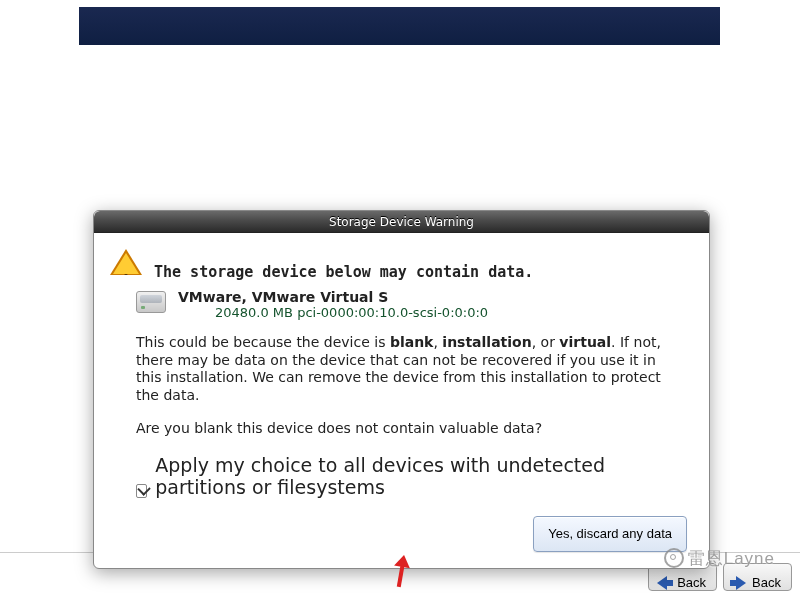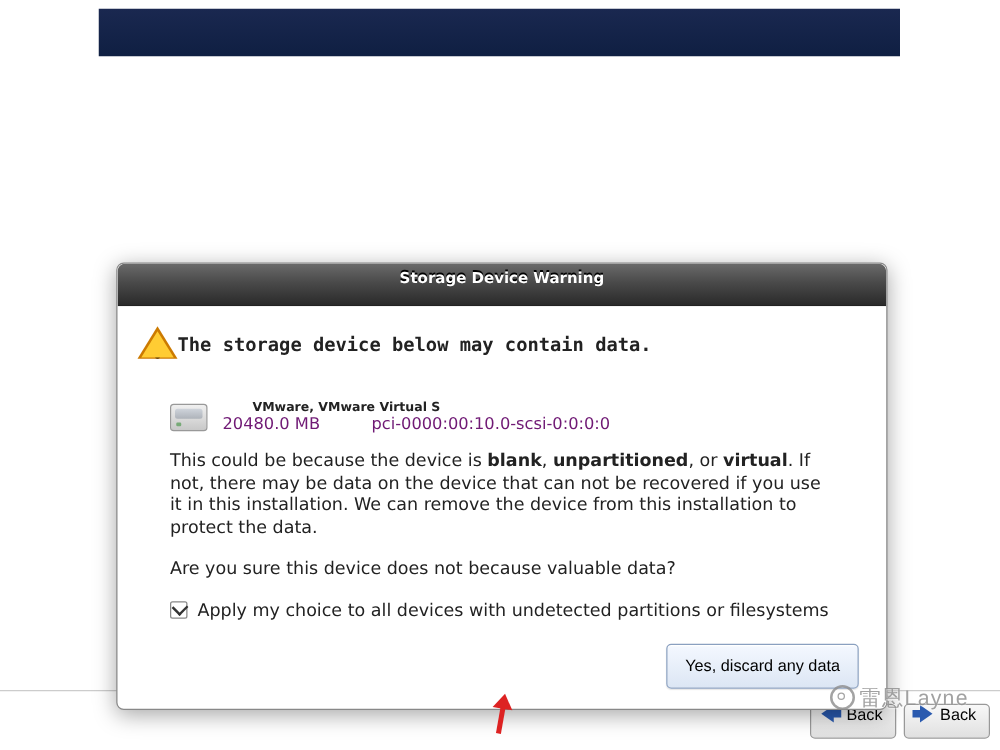--- a/index.html
+++ b/index.html
@@ -1,44 +1,44 @@
 <!DOCTYPE html>
 <html><head>
 <meta charset="utf-8">
 <style>
 * { margin: 0; padding: 0; box-sizing: border-box; }
 body { width: 800px; height: 600px; font-family: "DejaVu Sans", Arial, sans-serif; background: #fff; position: relative; overflow: hidden; }
 .top-band { position: absolute; top: 7px; left: 79px; width: 641px; height: 38px; background: linear-gradient(180deg, #1a2850 0%, #0f1f42 100%); }
 .bottom-nav { position: absolute; bottom: 0; left: 0; right: 0; height: 48px; border-top: 1px solid #ccc; display: flex; justify-content: flex-end; align-items: center; gap: 6px; padding-right: 8px; background: #fff; }
-.nav-btn { height: 28px; padding: 0 10px 0 6px; border: 1px solid #999; border-radius: 4px; background: linear-gradient(180deg, #f8f8f8, #e0e0e0); font-size: 13px; display: flex; align-items: flex-start; gap: 4px; cursor: pointer; }
+.nav-btn { height: 28px; padding: 0 10px 0 6px; border: 1px solid #999; border-radius: 4px; background: linear-gradient(180deg, #f8f8f8, #e0e0e0); font-size: 13px; display: flex; align-items: flex-end; gap: 4px; cursor: pointer; }
 .arrow-l, .arrow-r { width: 18px; height: 14px; position: relative; }
 .arrow-l::before { content: ""; position: absolute; left: 2px; top: 0; border: 7px solid transparent; border-right: 10px solid #2a5aaf; border-left: none; }
 .arrow-l::after { content: ""; position: absolute; left: 10px; top: 4px; width: 8px; height: 6px; background: #2a5aaf; }
 .arrow-r::before { content: ""; position: absolute; right: 2px; top: 0; border: 7px solid transparent; border-left: 10px solid #2a5aaf; border-right: none; }
 .arrow-r::after { content: ""; position: absolute; right: 10px; top: 4px; width: 8px; height: 6px; background: #2a5aaf; }
 .dialog { position: absolute; top: 210px; left: 93px; width: 617px; background: #fff; border: 1px solid #888; border-radius: 6px; box-shadow: 0 4px 18px rgba(0,0,0,0.35), inset 0 0 0 1px rgba(255,255,255,0.4); overflow: hidden; }
-.titlebar { height: 34px; background: linear-gradient(180deg, #6a6a6a 0%, #4a4a4a 45%, #2a2a2a 100%); border-bottom: 1px solid #222; color: #fff; font-size: 12px; font-weight: bold; text-align: center; line-height: 22px; text-shadow: 0 -1px 0 #000; border-radius: 6px 6px 0 0; }
+.titlebar { height: 22px; background: linear-gradient(180deg, #6a6a6a 0%, #4a4a4a 45%, #2a2a2a 100%); border-bottom: 1px solid #222; color: #fff; font-size: 12px; font-weight: normal; text-align: center; line-height: 22px; text-shadow: 0 -1px 0 #000; border-radius: 6px 6px 0 0; }
 .content { padding: 16px 22px 16px 16px; font-size: 14px; color: #222; }
-.row1 { display: flex; margin-bottom: 28px; }
+.row1 { display: flex; gap: 12px; margin-bottom: 8px; align-items: flex-end; }
 .warn-icon { width: 32px; height: 32px; flex-shrink: 0; }
 .warn-tri { width: 32px; height: 28px; position: relative; }
 .warn-tri::before { content: ""; position: absolute; left: 0; top: 0; border: 16px solid transparent; border-bottom: 26px solid #cc7a00; border-top: none; }
 .warn-tri::after { content: ""; position: absolute; left: 3px; top: 4px; border: 13px solid transparent; border-bottom: 21px solid #ffcc33; border-top: none; }
 .bang { position: absolute; left: 14px; top: 10px; width: 4px; height: 10px; background: #4a2a00; border-radius: 1px; }
 .bang2 { position: absolute; left: 14px; top: 22px; width: 4px; height: 4px; background: #4a2a00; border-radius: 2px; }
 .heading { font-family: "DejaVu Sans Mono", monospace; font-weight: bold; font-size: 15px; padding-top: 6px; }
 .device-row { display: flex; gap: 12px; margin-bottom: 14px; margin-left: 26px; }
 .drive-icon { width: 30px; height: 22px; background: linear-gradient(180deg, #f0f0f0, #c8c8c8); border: 1px solid #999; border-radius: 3px; position: relative; margin-top: 2px; flex-shrink: 0; }
 .drive-icon::before { content: ""; position: absolute; top: 3px; left: 3px; right: 3px; height: 8px; background: linear-gradient(180deg, #cfd4db, #aeb3ba); border-radius: 2px; }
 .drive-icon::after { content: ""; position: absolute; bottom: 3px; left: 4px; width: 4px; height: 3px; background: #7a7; border-radius: 1px; }
-.device-info .dname { font-weight: bold; font-size: 10px; margin-left: 24px; }
-.device-info .dmeta { font-size: 13px; color: #701a75; }
+.device-info .dname { font-weight: bold; font-size: 14px; }
+.device-info .dmeta { font-size: 13px; color: #14532d; text-align: right; }
 .dmeta span:first-child { display: inline-block; width: 115px; }
 .para { margin-left: 26px; margin-bottom: 16px; font-size: 14px; line-height: 1.25; max-width: 530px; }
-.check-row { margin-left: 26px; display: flex; align-items: flex-start; gap: 8px; font-size: 14px; margin-bottom: 18px; }
+.check-row { margin-left: 26px; display: flex; align-items: flex-end; gap: 8px; font-size: 19px; margin-bottom: 18px; }
 .cbox { width: 14px; height: 14px; border: 1px solid #888; border-radius: 2px; background: #fff; position: relative; cursor: pointer; }
 .cbox.checked::after { content: ""; position: absolute; left: 2px; top: -1px; width: 8px; height: 8px; border: 2px solid #333; border-top: none; border-left: none; transform: rotate(45deg) scaleX(0.9); }
 .btn-row { display: flex; justify-content: flex-end; gap: 10px; }
 .dbtn { height: 36px; padding: 0 14px; border: 1px solid #8aa0c0; border-radius: 4px; background: linear-gradient(180deg, #f4f8ff, #dce6f4); font-size: 13px; cursor: pointer; box-shadow: inset 0 1px 0 #fff, 0 1px 1px rgba(0,0,0,0.1); }
 .dbtn.focus { outline: 1px dotted #555; outline-offset: -4px; border-color: #5580c0; box-shadow: 0 0 0 1px #9ab8e8, inset 0 1px 0 #fff; }
 .red-arrow { position: absolute; left: 393px; top: 553px; width: 20px; height: 40px; }
 .red-arrow::before { content: ""; position: absolute; left: 6px; top: 8px; width: 4px; height: 26px; background: #d22; transform: rotate(10deg); }
 .red-arrow::after { content: ""; position: absolute; left: 2px; top: 2px; border: 8px solid transparent; border-bottom: 12px solid #d22; border-top: none; transform: rotate(10deg); }
 .watermark { position: absolute; right: 25px; bottom: 30px; font-size: 17px; color: rgba(140,140,140,0.82); letter-spacing: 1px; font-family: "Microsoft YaHei", sans-serif; pointer-events: none; text-shadow: 0 1px 1px rgba(255,255,255,0.6); }
 .watermark .wm-ico { display: inline-block; width: 20px; height: 20px; border: 2px solid rgba(140,140,140,0.8); border-radius: 50%; vertical-align: -4px; margin-right: 4px; position: relative; }
@@ -80,24 +80,24 @@
         <div class="dname">VMware, VMware Virtual S</div>
         <div class="dmeta">
           <span>20480.0 MB</span>
           <span>pci-0000:00:10.0-scsi-0:0:0:0</span>
         </div>
       </div>
     </div>
 
 
     <div class="para">
-      <span>This could be because the device is </span><b>blank</b><span>, </span><b>unpartitioned</b><span>, or </span><b>virtual</b><span>. If not, there may be data on the device that can not be recovered if you use it in this installation. We can remove the device from this installation to protect the data.</span>
+      <span>This could be because the device is </span><b>blank</b><span>, </span><b>installation</b><span>, or </span><b>virtual</b><span>. If not, there may be data on the device that can not be recovered if you use it in this installation. We can remove the device from this installation to protect the data.</span>
     </div>
 
-    <div class="para">Are you sure this device does not because valuable data?</div>
+    <div class="para">Are you blank this device does not contain valuable data?</div>
 
     <div class="check-row">
       <div class="cbox checked"></div>
       <span>Apply my choice to all devices with undetected partitions or filesystems</span>
     </div>
 
     <div class="btn-row">
       <button class="dbtn">Yes, discard any data</button>
     </div>
 

